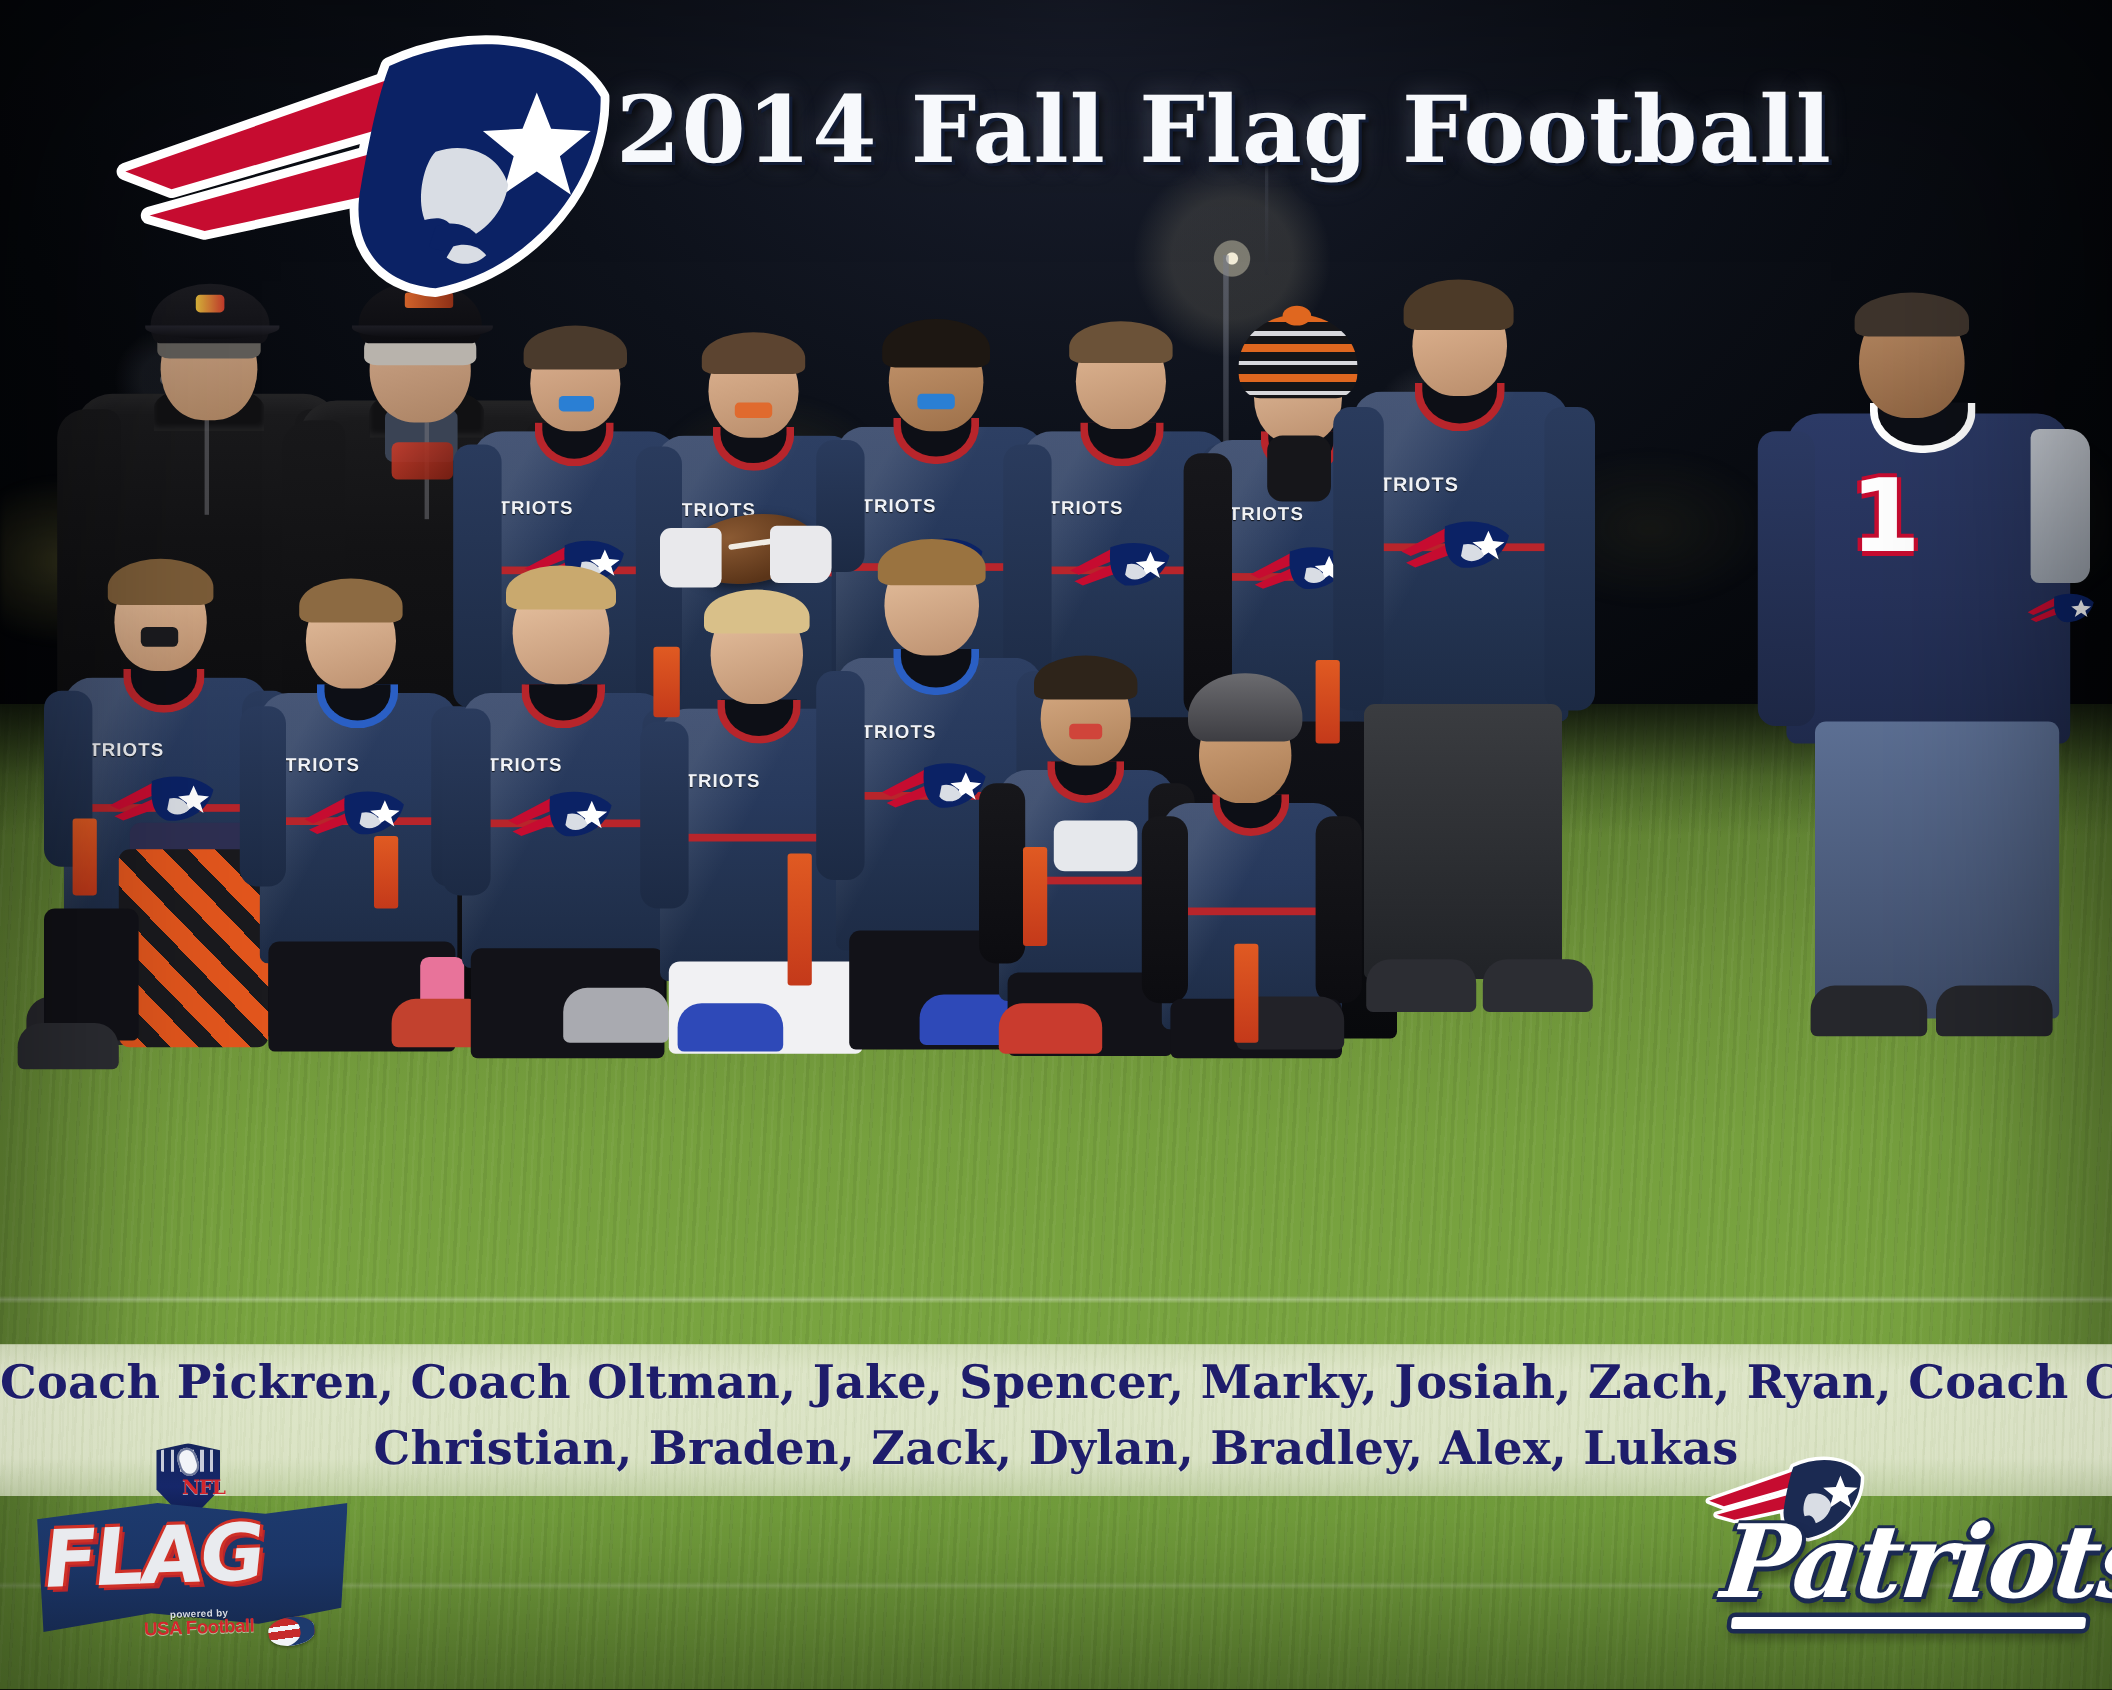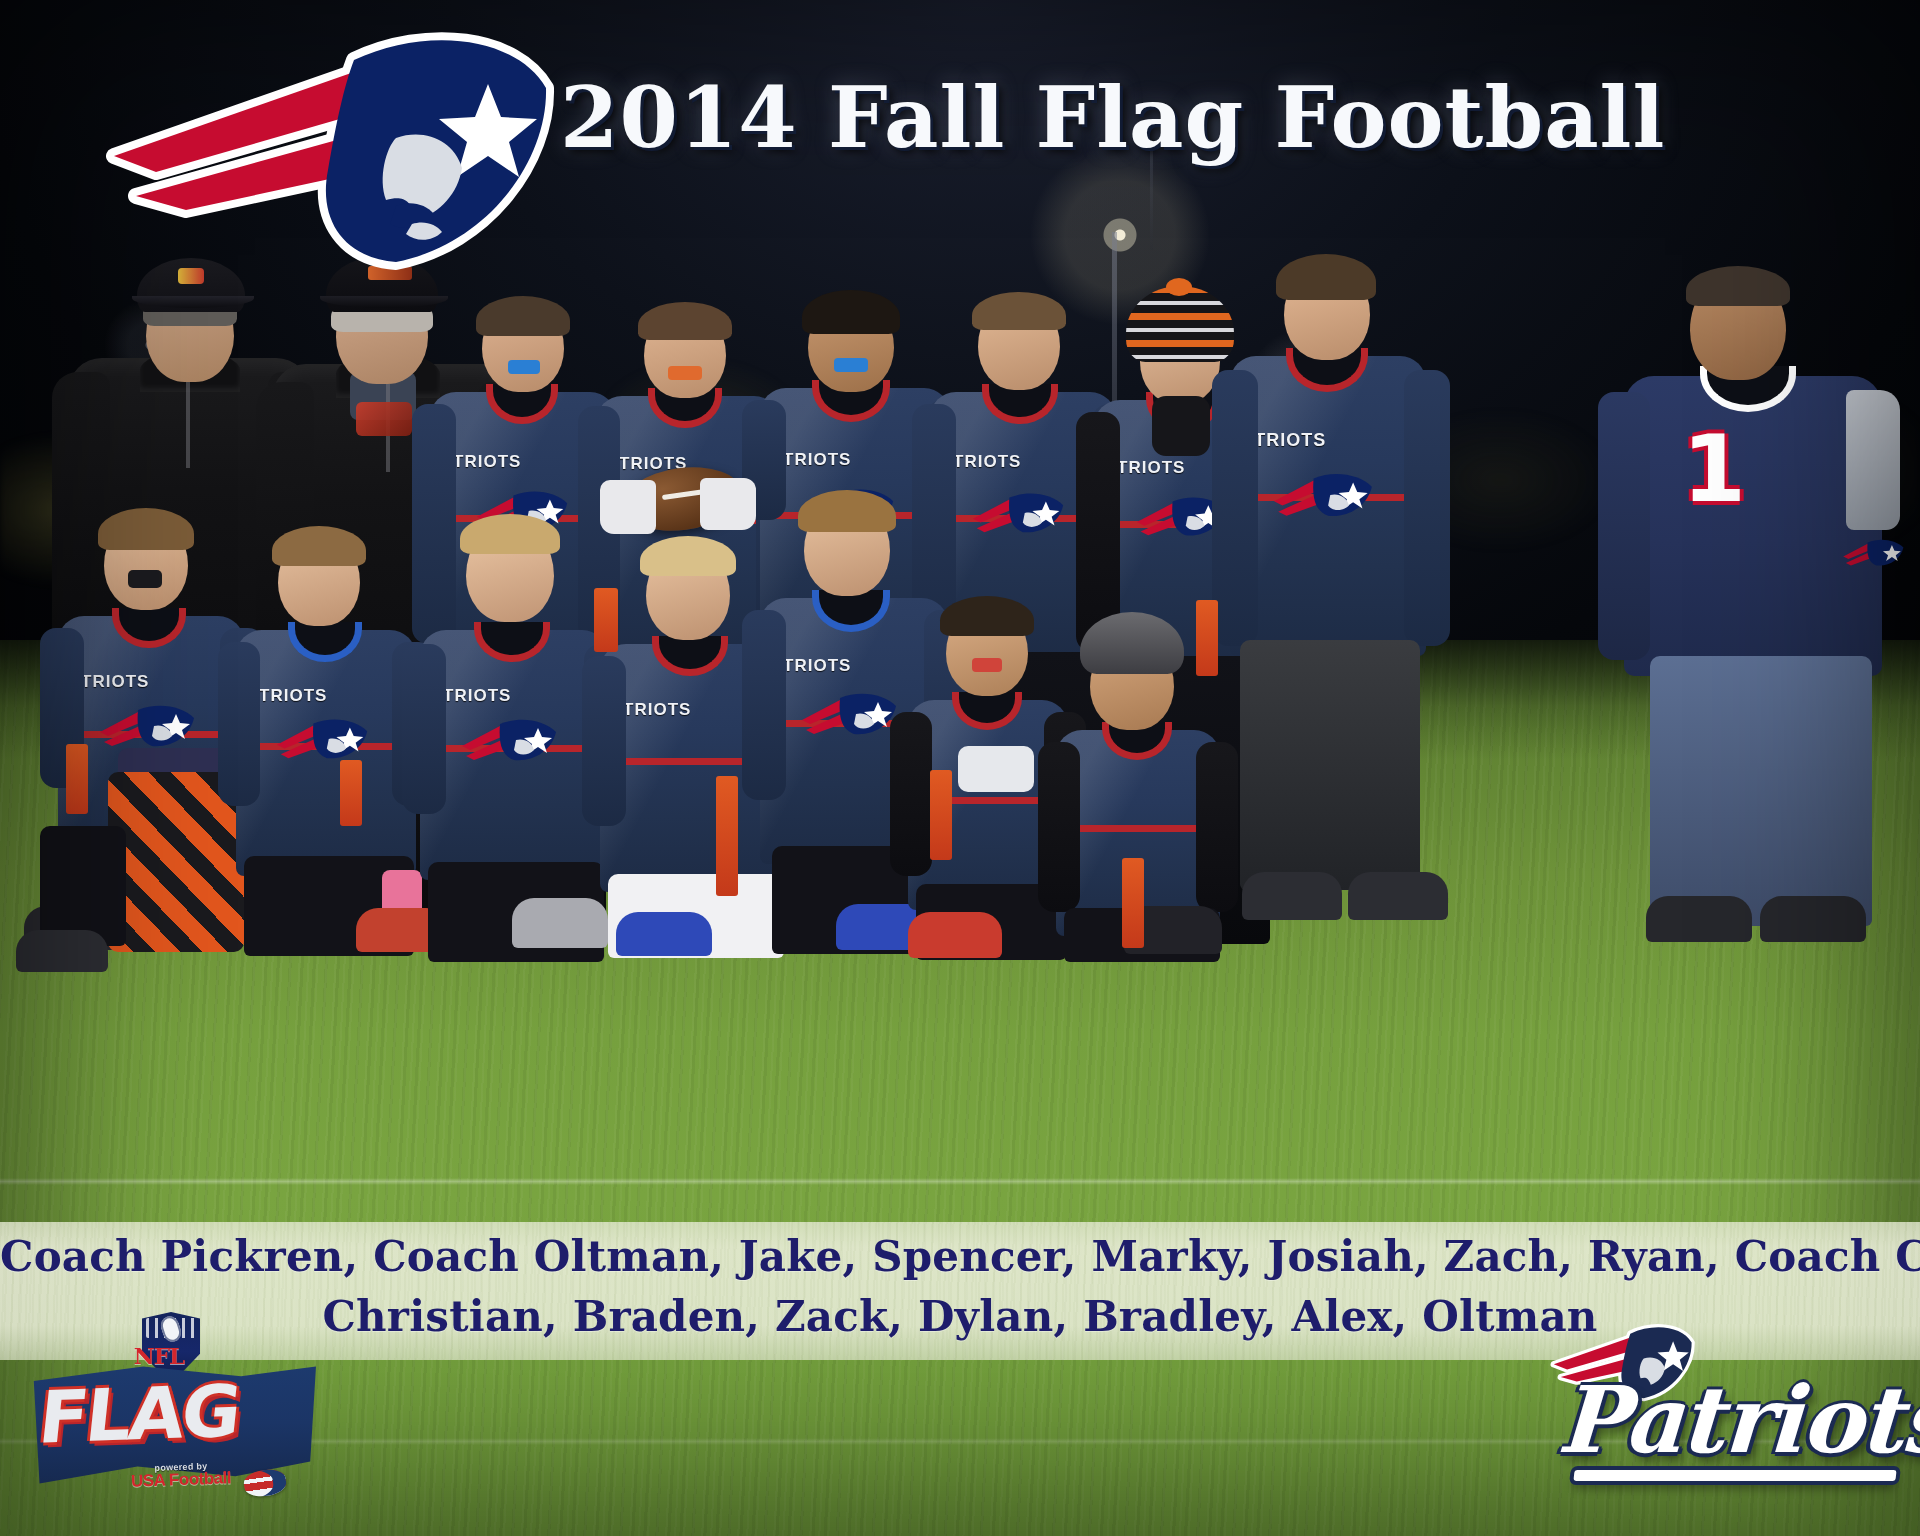--- a/index.html
+++ b/index.html
@@ -194,23 +194,23 @@
     opacity:.9;
     border-radius:2px;
   }
   .nfl-ball {
     position:absolute; left:142px; top:4px; width:18px; height:26px;
     background:#f2f4f8; border-radius:50% / 38%;
     transform:rotate(-18deg);
     box-shadow:inset 0 0 0 2px rgba(20,36,92,.6);
   }
   .nfl-text {
-    position:absolute; left:110px; top:30px; width:58px; text-align:center;
+    position:absolute; left:136px; top:30px; width:58px; text-align:center;
     color:#d4262c; font-family:"DejaVu Serif","Liberation Serif",serif; font-weight:bold;
-    font-size:23px; letter-spacing:-1px;
+    font-size:18px; letter-spacing:-1px;
     text-shadow:0 1px 0 rgba(255,255,255,.55);
   }
   .flag-banner {
     position:absolute; left:8px; top:52px; width:288px; height:122px;
     background:linear-gradient(to bottom, #1d3a6e 0%, #1b3566 48%, #16294f 100%);
     clip-path: polygon(2% 14%, 40% 2%, 74% 10%, 100% 2%, 98% 80%, 72% 92%, 38% 84%, 4% 98%);
     box-shadow:0 4px 8px rgba(0,0,0,.35);
   }
   .flag-word {
     position:absolute; left:20px; top:62px; width:270px;
@@ -632,21 +632,21 @@
       <path d="M300 186 c14 -6 30 -2 38 8 c-10 14 -30 18 -44 10 Z" fill="#0b2265"></path>
       <path d="M316 204 c12 -4 24 0 30 8 c-10 10 -26 10 -36 2 Z" fill="#d9dde4"></path>
     </svg>
   </div>
 
   <div id="title">2014 Fall Flag Football</div>
 
   <div id="caption-band">
     <div class="cap-noise"></div>
     <div class="cap-line" id="cap-line-1">Coach Pickren, Coach Oltman, Jake, Spencer, Marky, Josiah, Zach, Ryan, Coach Collins</div>
-    <div class="cap-line" id="cap-line-2">Christian, Braden, Zack, Dylan, Bradley, Alex, Oltman</div>
+    <div class="cap-line" id="cap-line-2">Christian, Braden, Zack, Dylan, Bradley, Alex, Lukas</div>
   </div>
 
   <div id="nflflag">
     <div class="nfl-shield"></div>
     <div class="nfl-stars"></div>
     <div class="nfl-ball"></div>
     <div class="nfl-text">NFL</div>
     <div class="flag-banner"></div>
     <div class="flag-word">FLAG</div>
     <div class="flag-sub">powered by</div>

